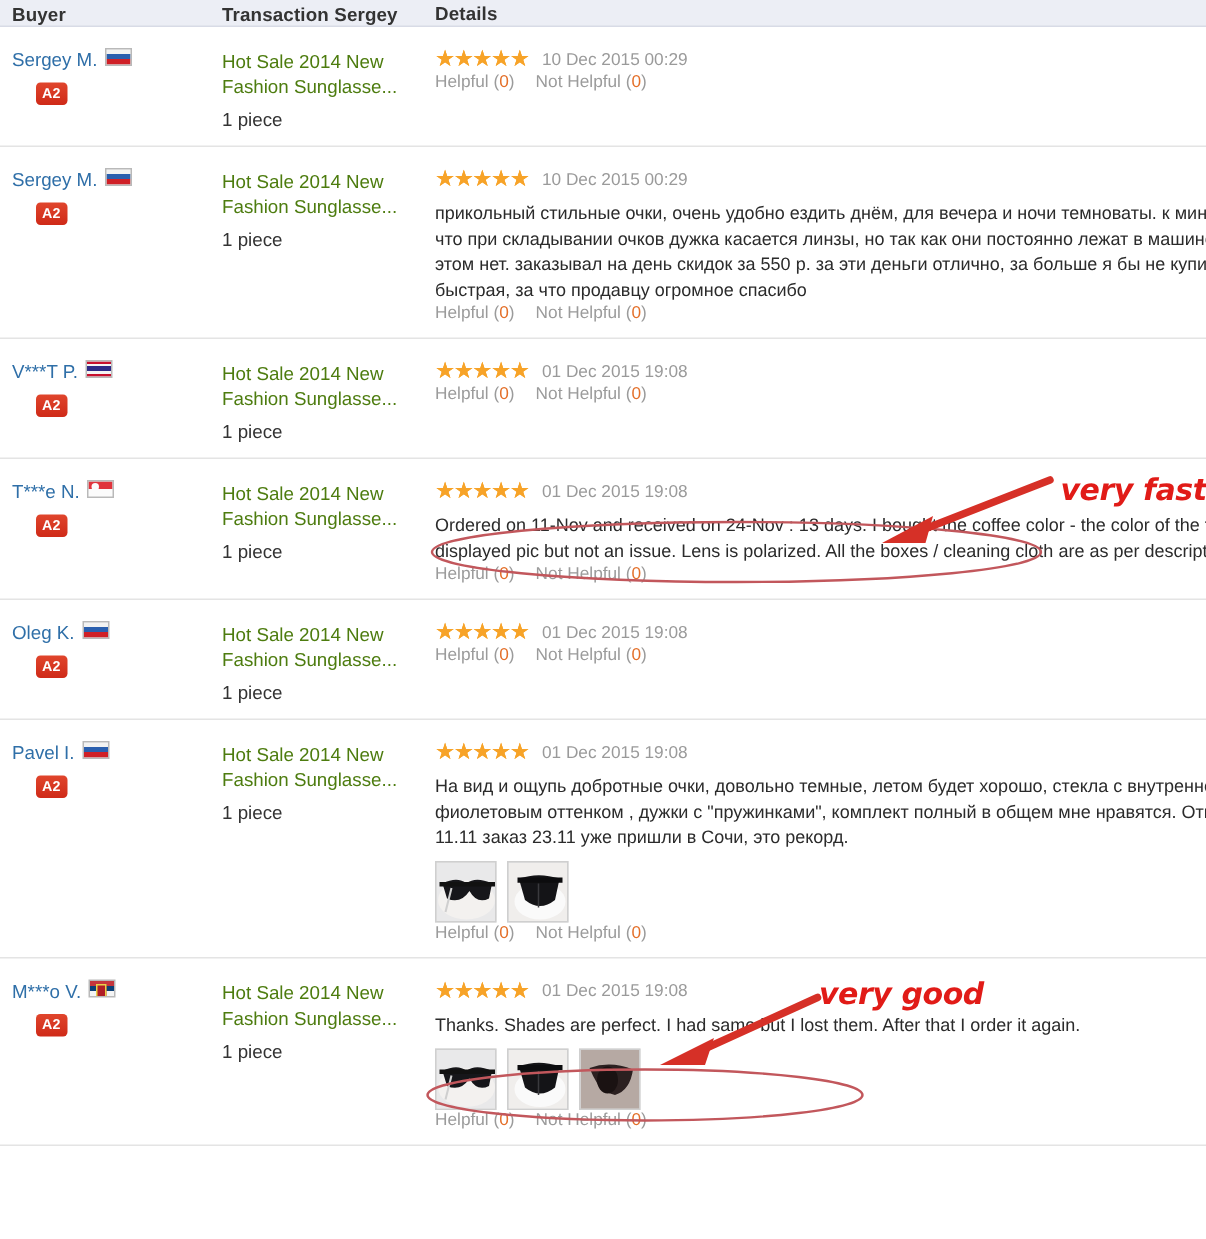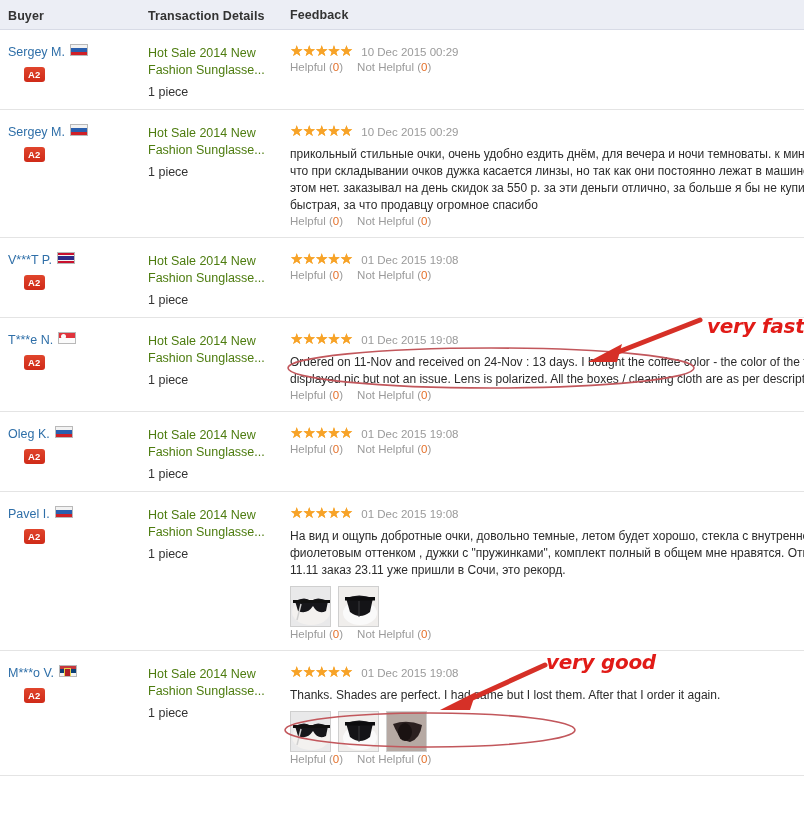--- a/index.html
+++ b/index.html
@@ -18,21 +18,21 @@
 
   .feedback-table {
     width: 804px;
     position: relative;
   }
 
   
   .table-header {
     display: flex;
     background: #eceef5;
-    height: 30px;
+    height: 18px;
     align-items: center;
     border-bottom: 1px solid #d8dbe6;
     padding-left: 8px;
   }
   .table-header .col-buyer   { width: 140px; }
   .table-header .col-trans   { width: 142px; }
   .table-header .col-feed    { flex: 1; }
   .table-header .th {
     font-weight: bold;
     font-size: 12.5px;
@@ -179,22 +179,22 @@
   #annot-very-fast { left: 707px; top: 314px; text-align: center; }
   #annot-very-good { left: 546px; top: 650px; }
 </style>
 </head>
 <body>
 
 <div class="feedback-table">
 
   <div class="table-header">
     <div class="th col-buyer">Buyer</div>
-    <div class="th col-trans">Transaction Details</div>
-    <div class="th col-feed">Feedback</div>
+    <div class="th col-trans">Transaction Sergey</div>
+    <div class="th col-feed">Details</div>
   </div>
 
   <div id="rows-container">
       <div class="row">
     <div class="col-buyer">
       <div class="buyer-line">
         <span class="buyer-name">Sergey M.</span>
         <span class="flag flag-ru"></span>
       </div>
       <div><span class="badge-a2">A2</span></div>

